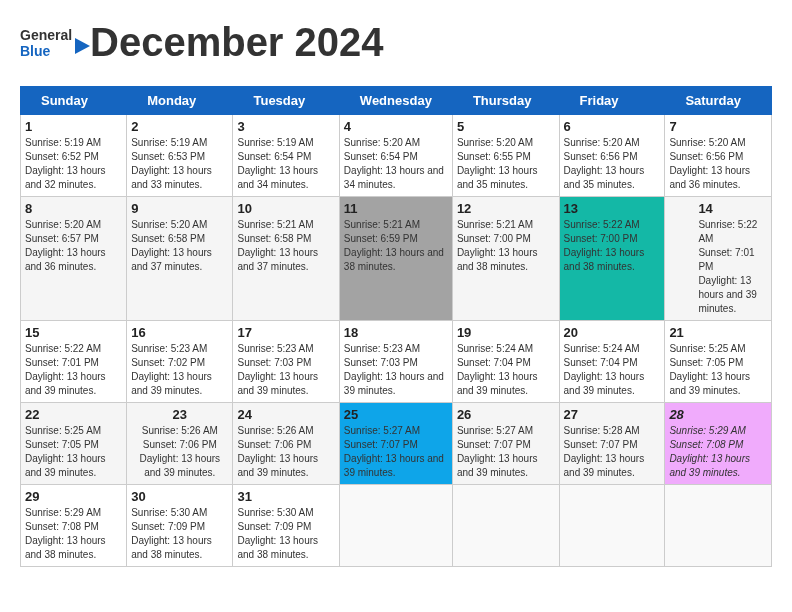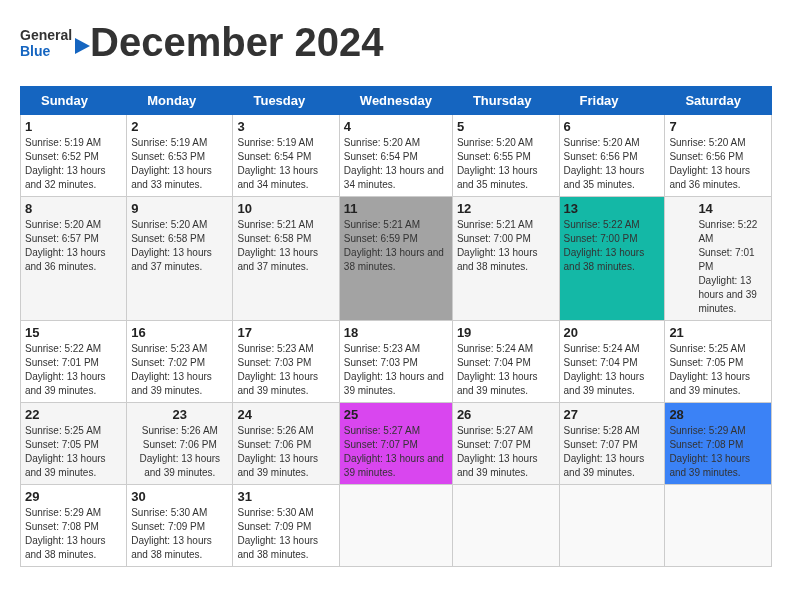--- a/index.html
+++ b/index.html
@@ -201,33 +201,33 @@
           <div class="day-info">Sunrise: 5:25 AM<br>Sunset: 7:05 PM<br>Daylight: 13 hours and 39 minutes.</div>
         </td>
         <td style="background: rgb(245, 245, 245); text-align: center;">
           <span class="day-num">23</span>
           <div class="day-info">Sunrise: 5:26 AM<br>Sunset: 7:06 PM<br>Daylight: 13 hours and 39 minutes.</div>
         </td>
         <td style="background: rgb(245, 245, 245);">
           <span class="day-num">24</span>
           <div class="day-info">Sunrise: 5:26 AM<br>Sunset: 7:06 PM<br>Daylight: 13 hours and 39 minutes.</div>
         </td>
-        <td style="background: #d946ef;">
+        <td style="background: #0ea5e9;">
           <span class="day-num">25</span>
           <div class="day-info">Sunrise: 5:27 AM<br>Sunset: 7:07 PM<br>Daylight: 13 hours and 39 minutes.</div>
         </td>
         <td style="background: rgb(245, 245, 245);">
           <span class="day-num">26</span>
           <div class="day-info">Sunrise: 5:27 AM<br>Sunset: 7:07 PM<br>Daylight: 13 hours and 39 minutes.</div>
         </td>
         <td style="background: rgb(245, 245, 245);">
           <span class="day-num">27</span>
           <div class="day-info">Sunrise: 5:28 AM<br>Sunset: 7:07 PM<br>Daylight: 13 hours and 39 minutes.</div>
         </td>
-        <td style="background: #3b82f6;">
+        <td style="background: #f0abfc; font-style: italic;">
           <span class="day-num">28</span>
           <div class="day-info">Sunrise: 5:29 AM<br>Sunset: 7:08 PM<br>Daylight: 13 hours and 39 minutes.</div>
         </td>
       </tr>
       <tr>
         <td>
           <span class="day-num">29</span>
           <div class="day-info">Sunrise: 5:29 AM<br>Sunset: 7:08 PM<br>Daylight: 13 hours and 38 minutes.</div>
         </td>
         <td>

